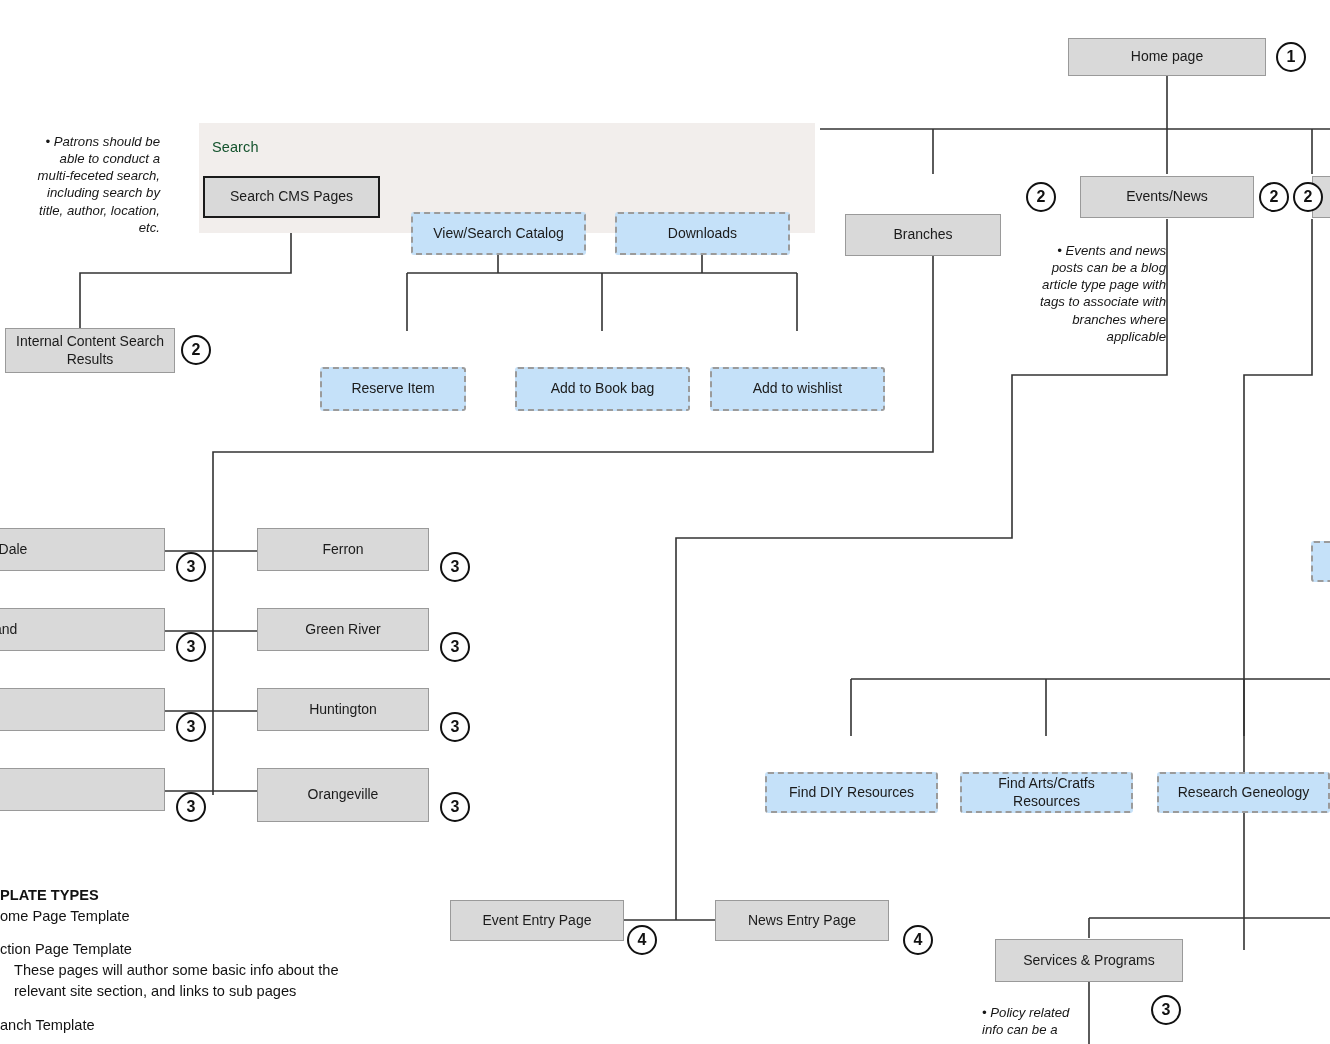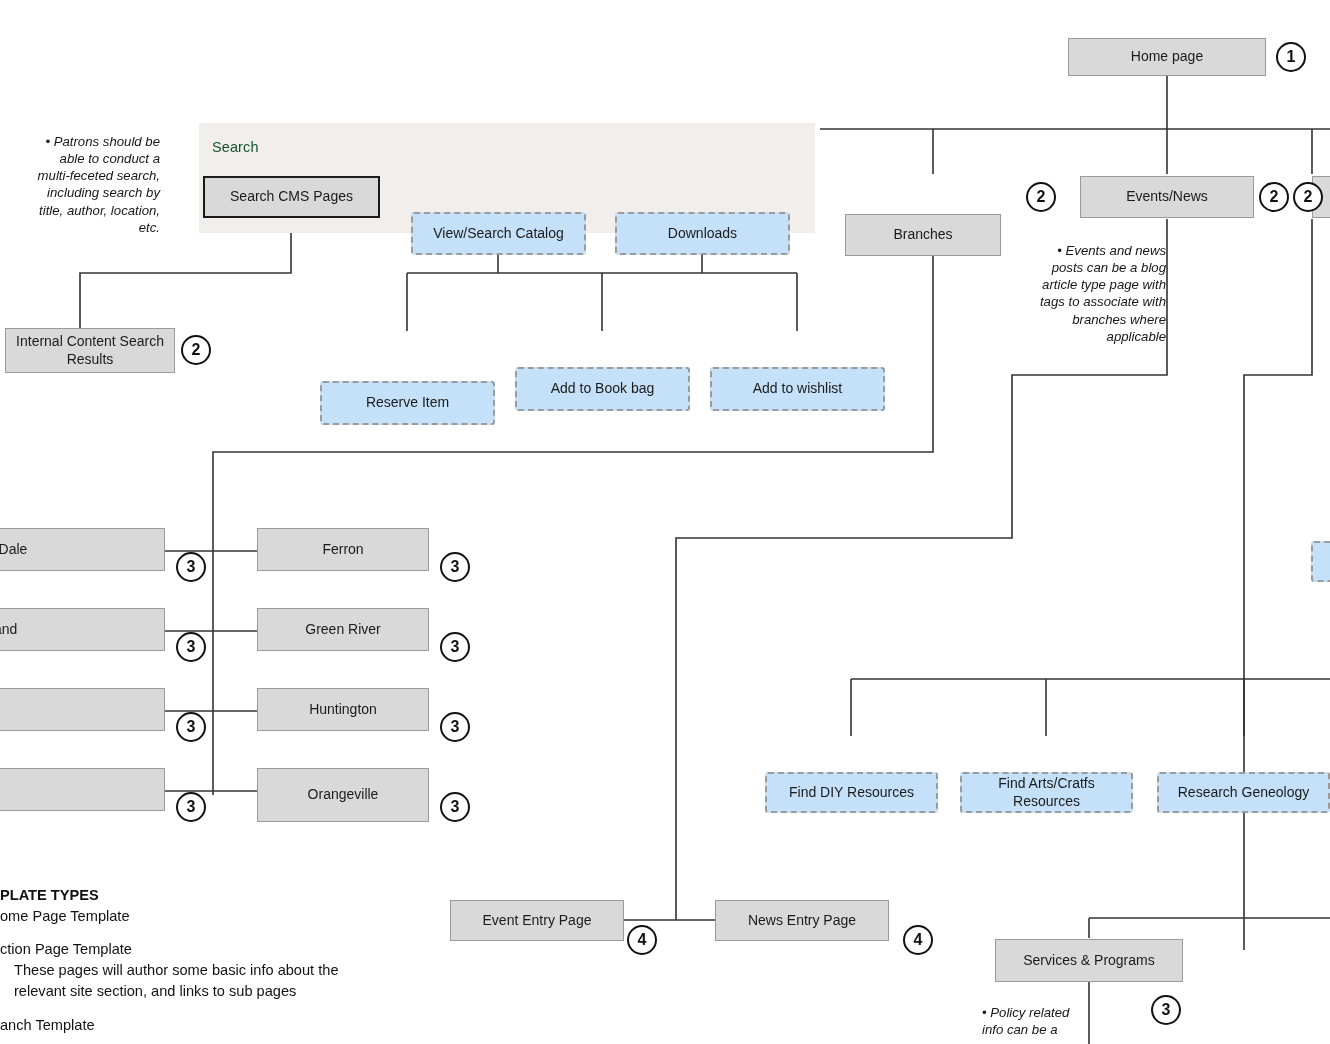--- a/index.html
+++ b/index.html
@@ -193,21 +193,21 @@
     <span>Downloads</span>
   </div>
 
   <div class="note" style="left:30px;top:133px;width:130px;">• Patrons should be able to conduct a multi-feceted search, including search by title, author, location, etc.</div>
 
   <div class="node gray" style="left:5px;top:328px;width:170px;height:45px;">
     <span>Internal Content Search Results</span>
   </div>
   <div class="badge" style="left:181px;top:335px;">2</div>
 
-  <div class="node blue" style="left:320px;top:345px;width:175px;height:44px;">
+  <div class="node blue" style="left:320px;top:331px;width:146px;height:44px;">
     <span>Reserve Item</span>
   </div>
   <div class="node blue" style="left:515px;top:331px;width:175px;height:44px;">
     <span>Add to Book bag</span>
   </div>
   <div class="node blue" style="left:710px;top:331px;width:175px;height:44px;">
     <span>Add to wishlist</span>
   </div>
 
   <div class="note" style="left:1036px;top:242px;width:130px;">• Events and news posts can be a blog article type page with tags to associate with branches where applicable</div>

